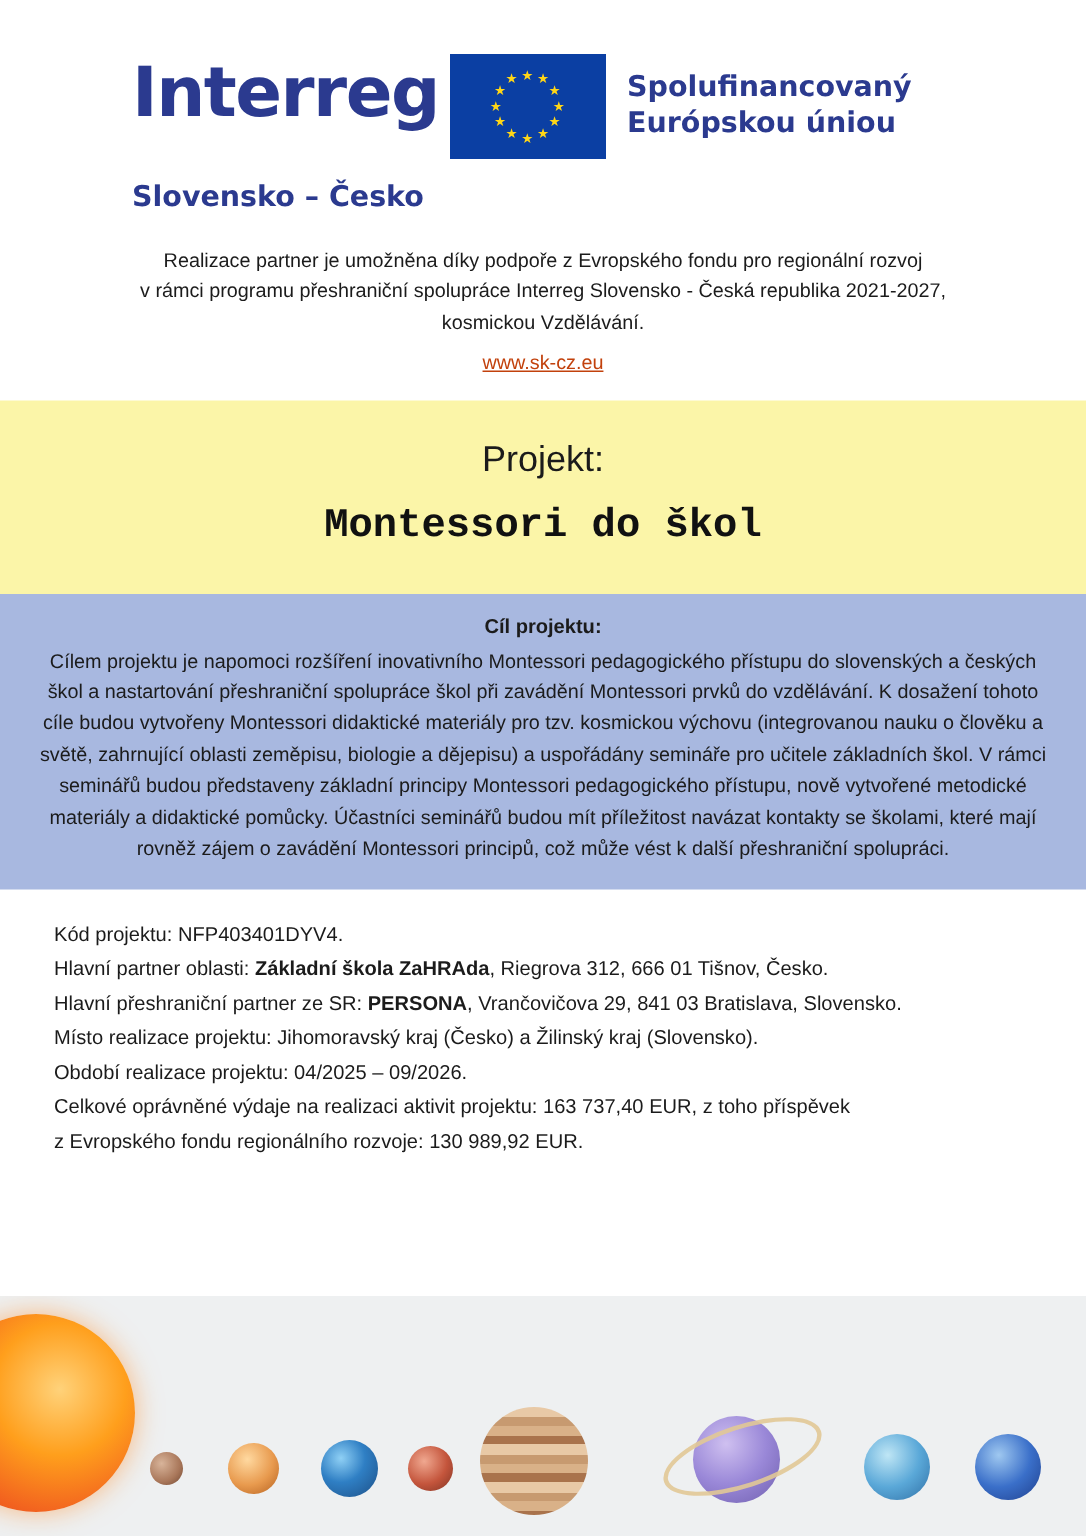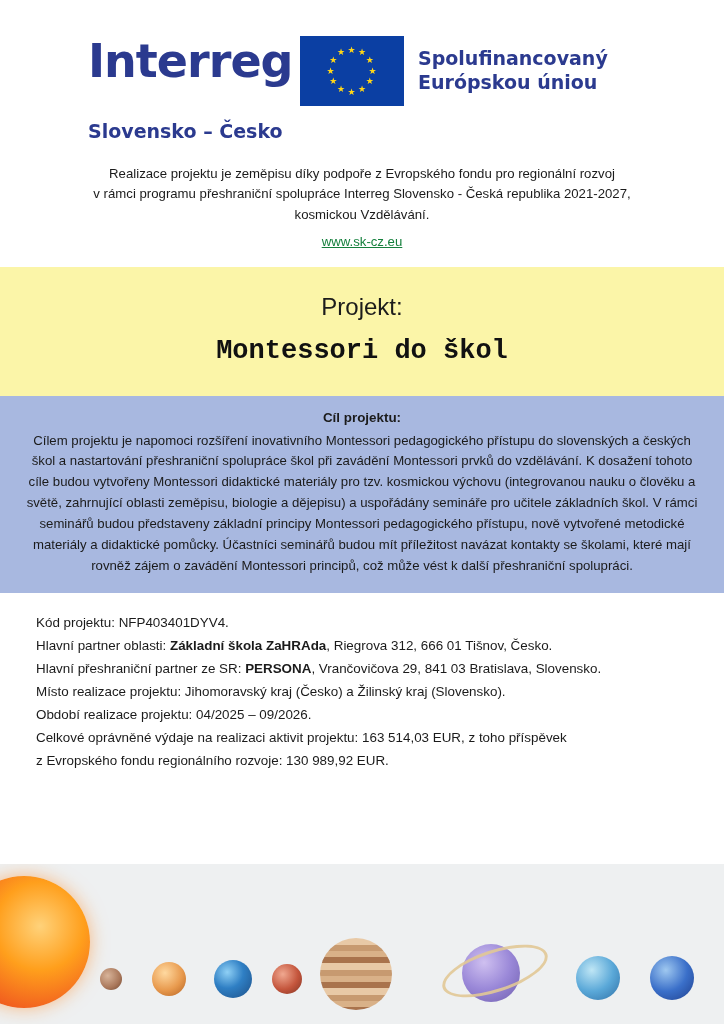--- a/index.html
+++ b/index.html
@@ -81,21 +81,21 @@
   
   .intro {
     margin-top: 22px;
     padding: 0 48px;
     text-align: center;
     font-size: 13.2px;
     line-height: 1.55;
     color: #1b1b1b;
   }
   .intro a {
-    color: #15803d;
+    color: #c2410c;
     text-decoration: underline;
   }
   .intro .url-row {
     margin-top: 7px;
   }
 
   
   .band-yellow {
     margin-top: 14px;
     background: #fbf5a8;
@@ -199,21 +199,21 @@
       <div class="eu-text">
         <div>Spolufinancovaný</div>
         <div>Európskou úniou</div>
       </div>
     </div>
   </div>
 
   <div class="region-line">Slovensko – Česko</div>
 
   <div class="intro">
-    <div>Realizace projektu je zeměpisu díky podpoře z Evropského fondu pro regionální rozvoj</div>
+    <div>Realizace partner je umožněna díky podpoře z Evropského fondu pro regionální rozvoj</div>
     <div>v rámci programu přeshraniční spolupráce Interreg Slovensko - Česká republika 2021-2027,</div>
     <div>kosmickou Vzdělávání.</div>
     <div class="url-row">
       <a href="#">www.sk-cz.eu</a>
     </div>
   </div>
 
   <div class="band-yellow">
     <div class="label">Projekt:</div>
     <div class="title">Montessori do škol</div>
@@ -229,21 +229,21 @@
       <span>Kód projektu: </span><span>NFP403401DYV4.</span>
     </div>
     <div class="row">
       <span>Hlavní partner oblasti: </span><b>Základní škola ZaHRAda</b><span>, Riegrova 312, 666 01 Tišnov, Česko.</span>
     </div>
     <div class="row">
       <span>Hlavní přeshraniční partner ze SR: </span><b>PERSONA</b><span>, Vrančovičova 29, 841 03 Bratislava, Slovensko.</span>
     </div>
     <div class="row">Místo realizace projektu: Jihomoravský kraj (Česko) a Žilinský kraj (Slovensko).</div>
     <div class="row">Období realizace projektu: 04/2025 – 09/2026.</div>
-    <div class="row">Celkové oprávněné výdaje na realizaci aktivit projektu: 163 514,03 EUR, z toho příspěvek</div>
+    <div class="row">Celkové oprávněné výdaje na realizaci aktivit projektu: 163 737,40 EUR, z toho příspěvek</div>
     <div class="row">z Evropského fondu regionálního rozvoje: 130 989,92 EUR.</div>
   </div>
 
   <div class="planets">
     <div class="planet sun"></div>
 
     <div class="planet" style="left:100px; bottom:34px; width:22px; height:22px;
                 background: radial-gradient(circle at 35% 35%, #d8b49a 0%, #a9775a 60%, #6e4631 100%);"></div>
 
     <div class="planet" style="left:152px; bottom:28px; width:34px; height:34px;

